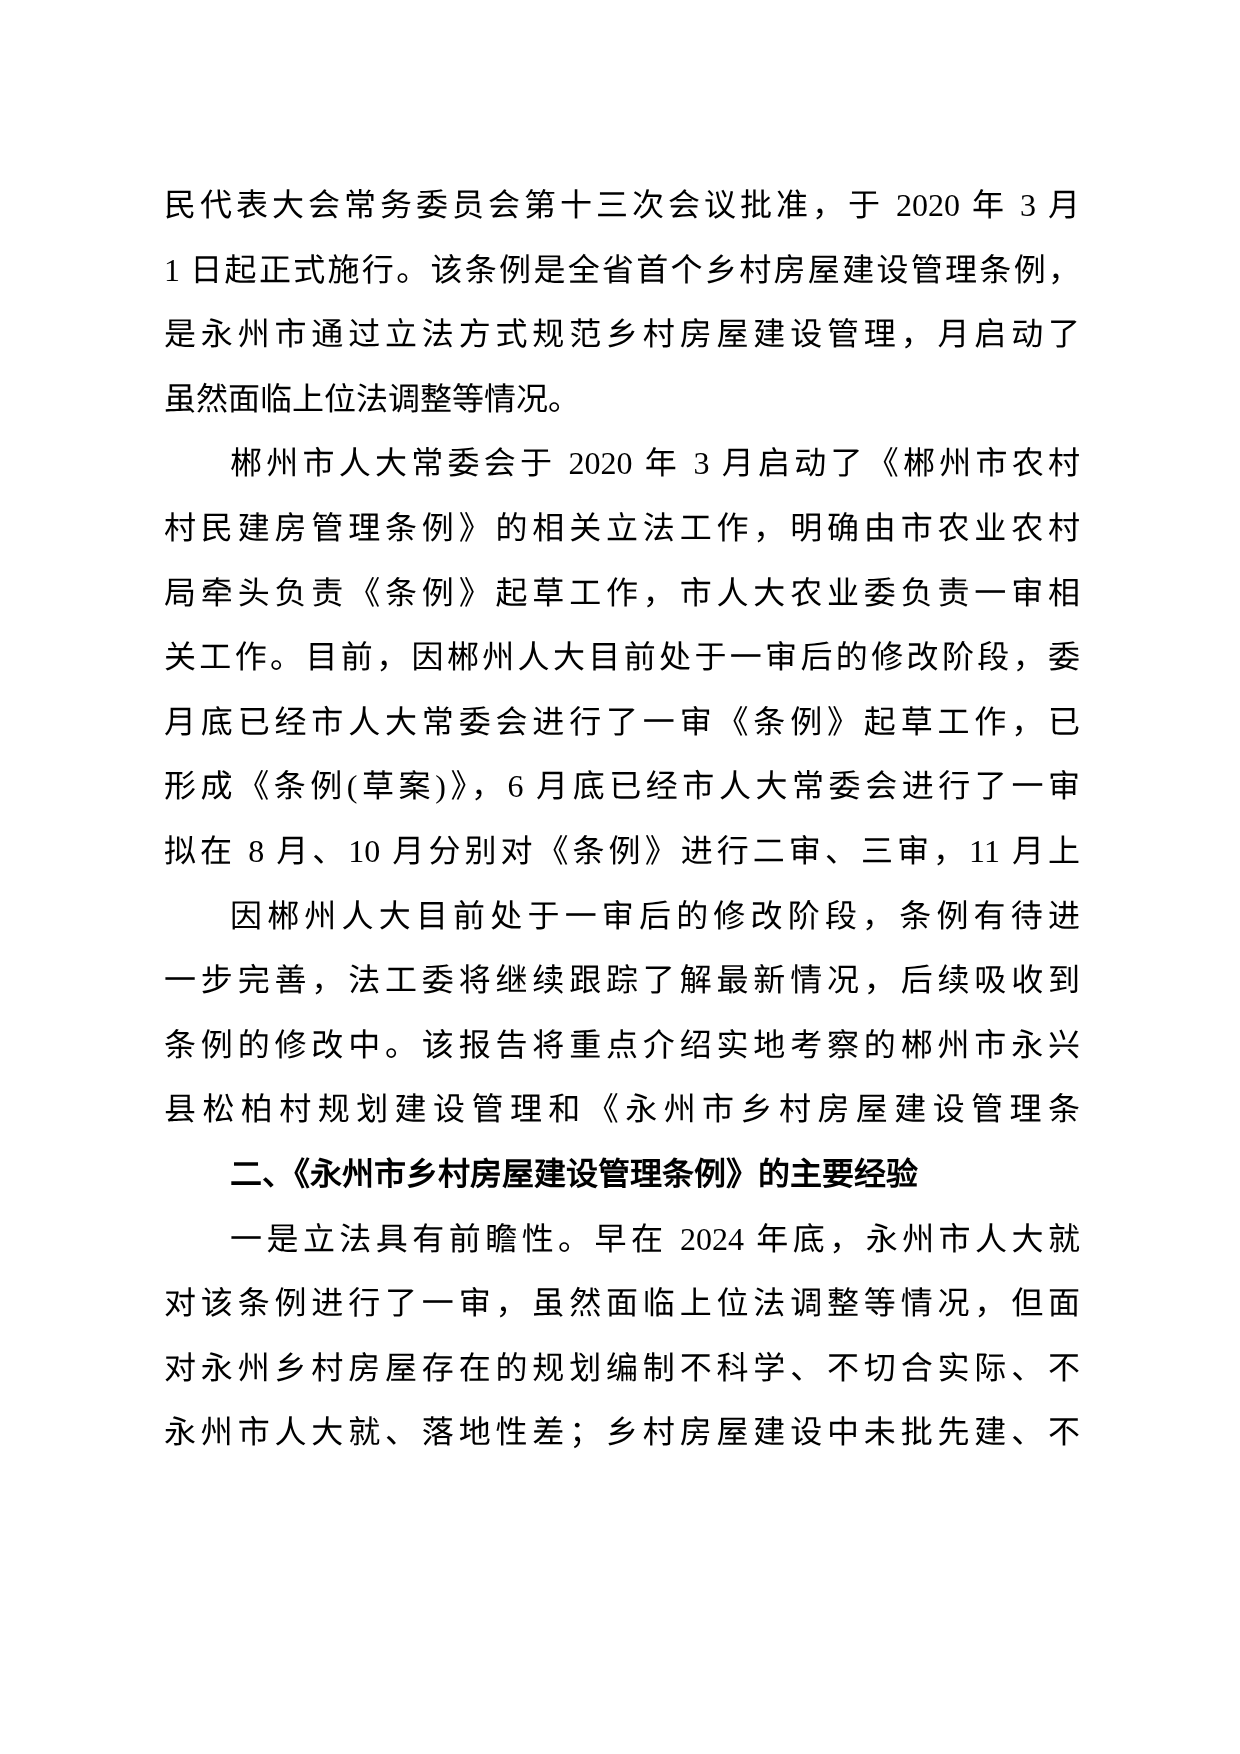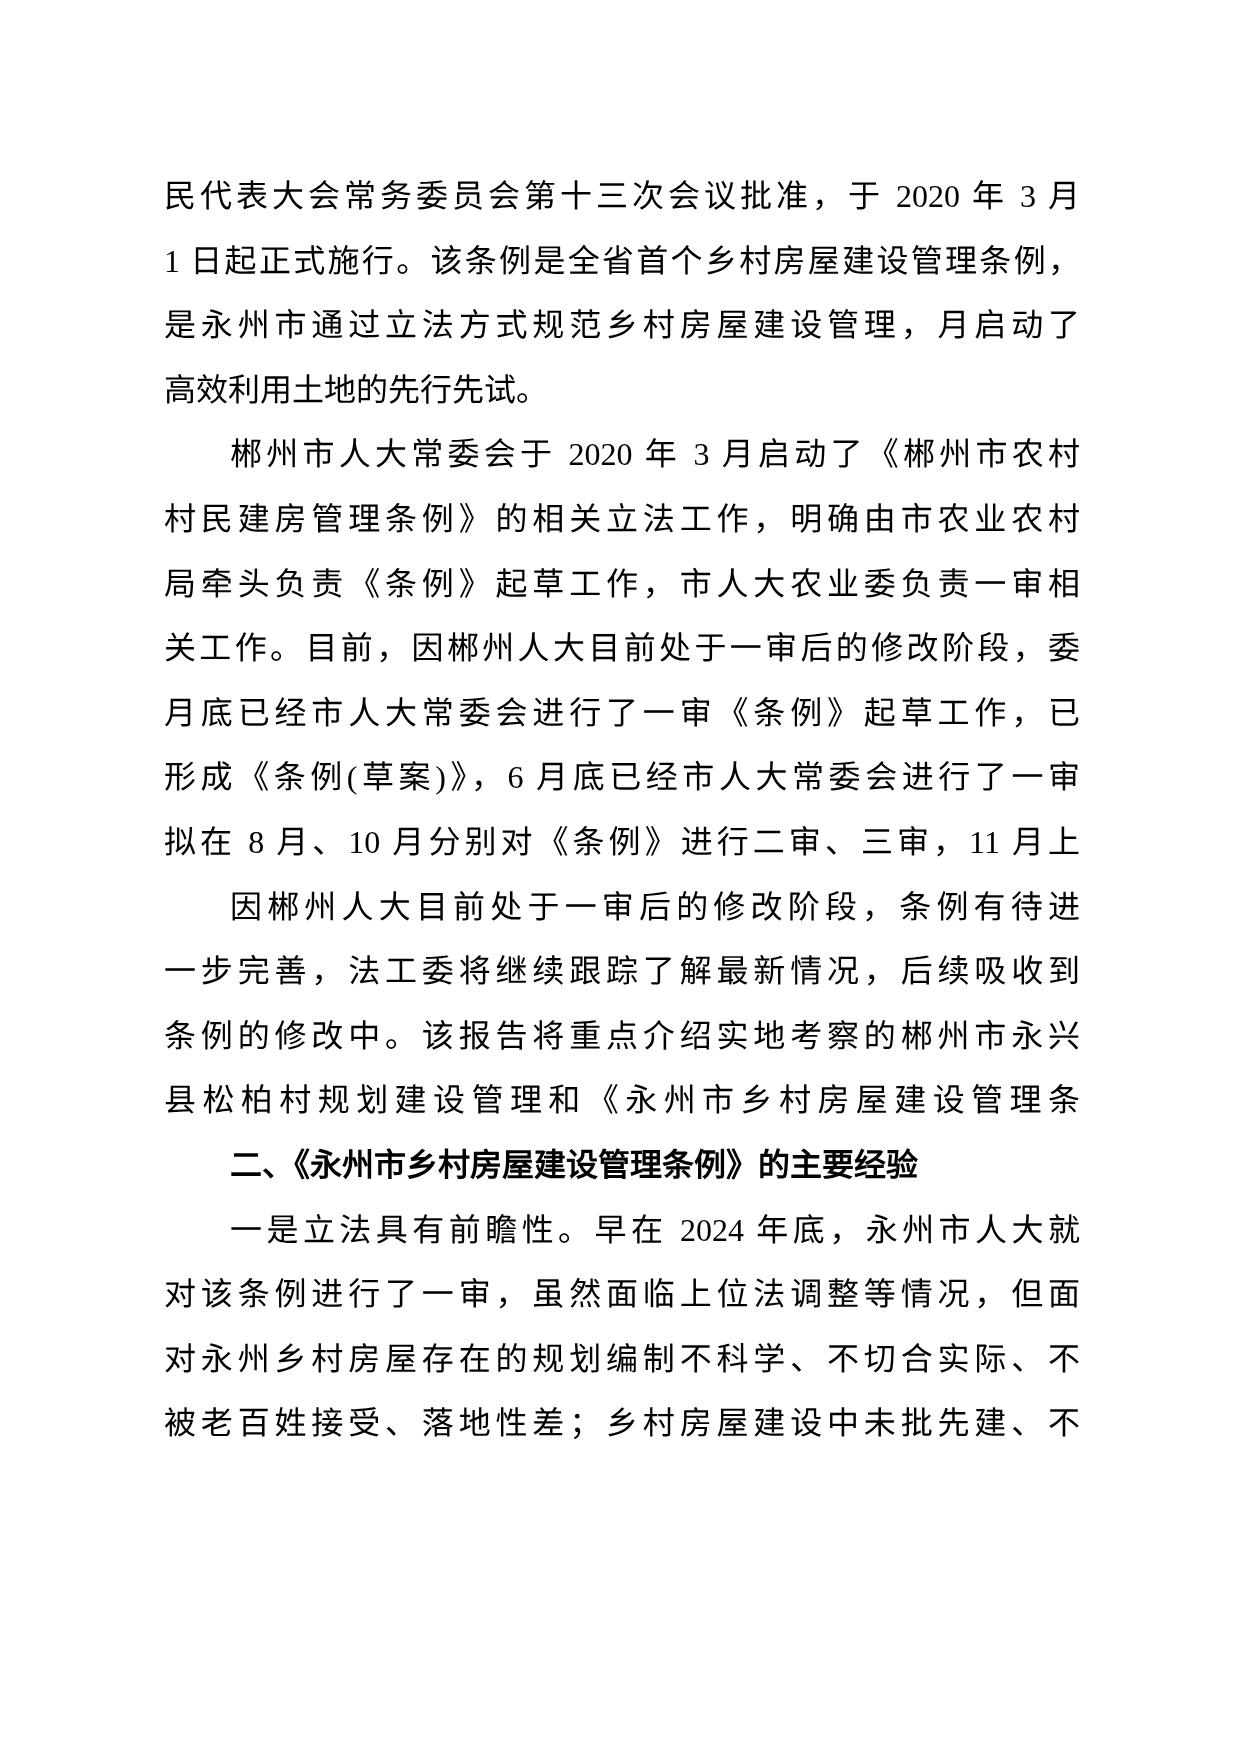--- a/index.html
+++ b/index.html
@@ -10,21 +10,21 @@
   body {
     width: 1240px;
     height: 1754px;
     position: relative;
     overflow: hidden;
     color: #000000;
   }
   .page {
     position: absolute;
     left: 164px;
-    top: 164px;
+    top: 173px;
     width: 916px;
   }
   .para { margin: 0; padding: 0; }
   .ln {
     font-family: "Liberation Serif", serif;
     font-size: 32px;
     line-height: 64.6px;
     height: 64.6px;
     color: #000000;
     text-align: justify;
@@ -47,21 +47,21 @@
 </style>
 </head>
 <body>
 
 <div class="page">
 
   <div class="para">
     <div class="ln">民代表大会常务委员会第十三次会议批准，于 2020 年 3 月</div>
     <div class="ln">1 日起正式施行。该条例是全省首个乡村房屋建设管理条例，</div>
     <div class="ln">是永州市通过立法方式规范乡村房屋建设管理，月启动了</div>
-    <div class="ln end">高效利用土地的先行先试。</div>
+    <div class="ln end">虽然面临上位法调整等情况。</div>
   </div>
 
   <div class="para">
     <div class="ln first">郴州市人大常委会于 2020 年 3 月启动了《郴州市农村</div>
     <div class="ln">村民建房管理条例》的相关立法工作，明确由市农业农村</div>
     <div class="ln">局牵头负责《条例》起草工作，市人大农业委负责一审相</div>
     <div class="ln">关工作。目前，因郴州人大目前处于一审后的修改阶段，委</div>
     <div class="ln">月底已经市人大常委会进行了一审《条例》起草工作，已</div>
     <div class="ln">形成《条例(草案)》，6 月底已经市人大常委会进行了一审</div>
     <div class="ln">拟在 8 月、10 月分别对《条例》进行二审、三审，11 月上</div>
@@ -75,16 +75,16 @@
   </div>
 
   <div class="para">
     <div class="ln first heading">二、《永州市乡村房屋建设管理条例》的主要经验</div>
   </div>
 
   <div class="para">
     <div class="ln first">一是立法具有前瞻性。早在 2024 年底，永州市人大就</div>
     <div class="ln">对该条例进行了一审，虽然面临上位法调整等情况，但面</div>
     <div class="ln">对永州乡村房屋存在的规划编制不科学、不切合实际、不</div>
-    <div class="ln">被老百姓接受、落地性差；乡村房屋建设中未批先建、不</div>
+    <div class="ln">永州市人大就、落地性差；乡村房屋建设中未批先建、不</div>
   </div>
 
 </div>
 
 </body></html>

